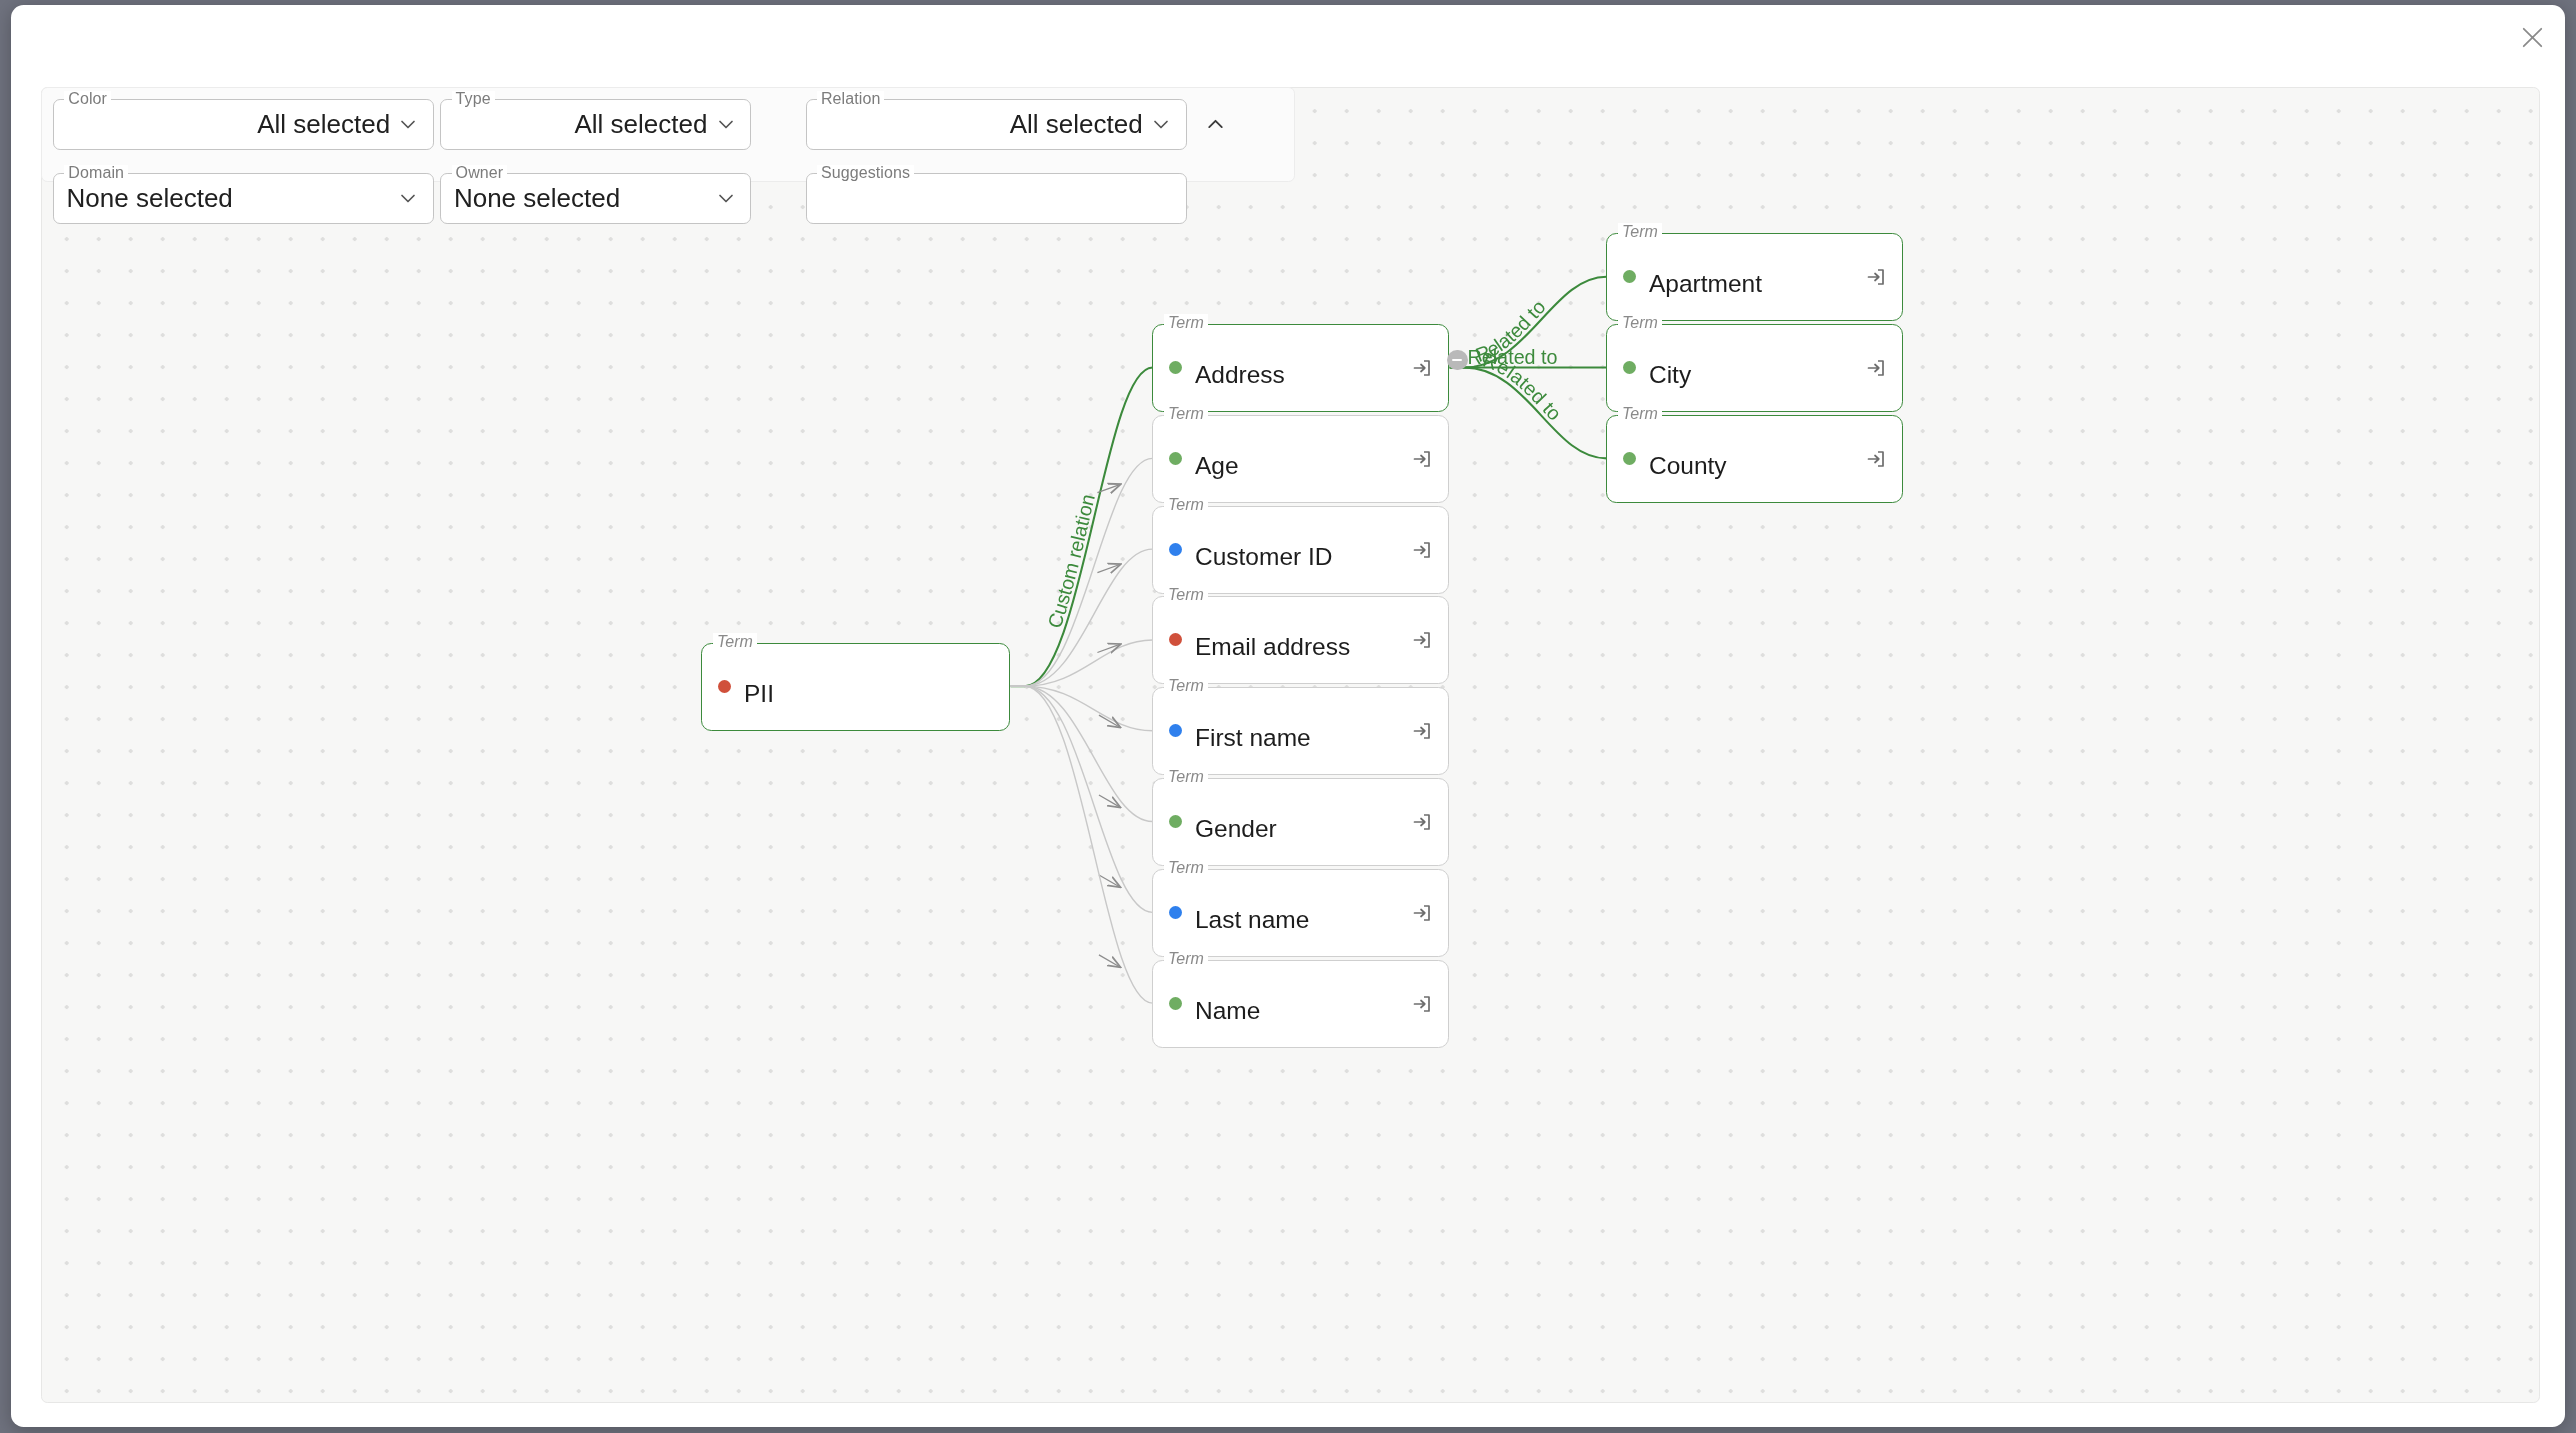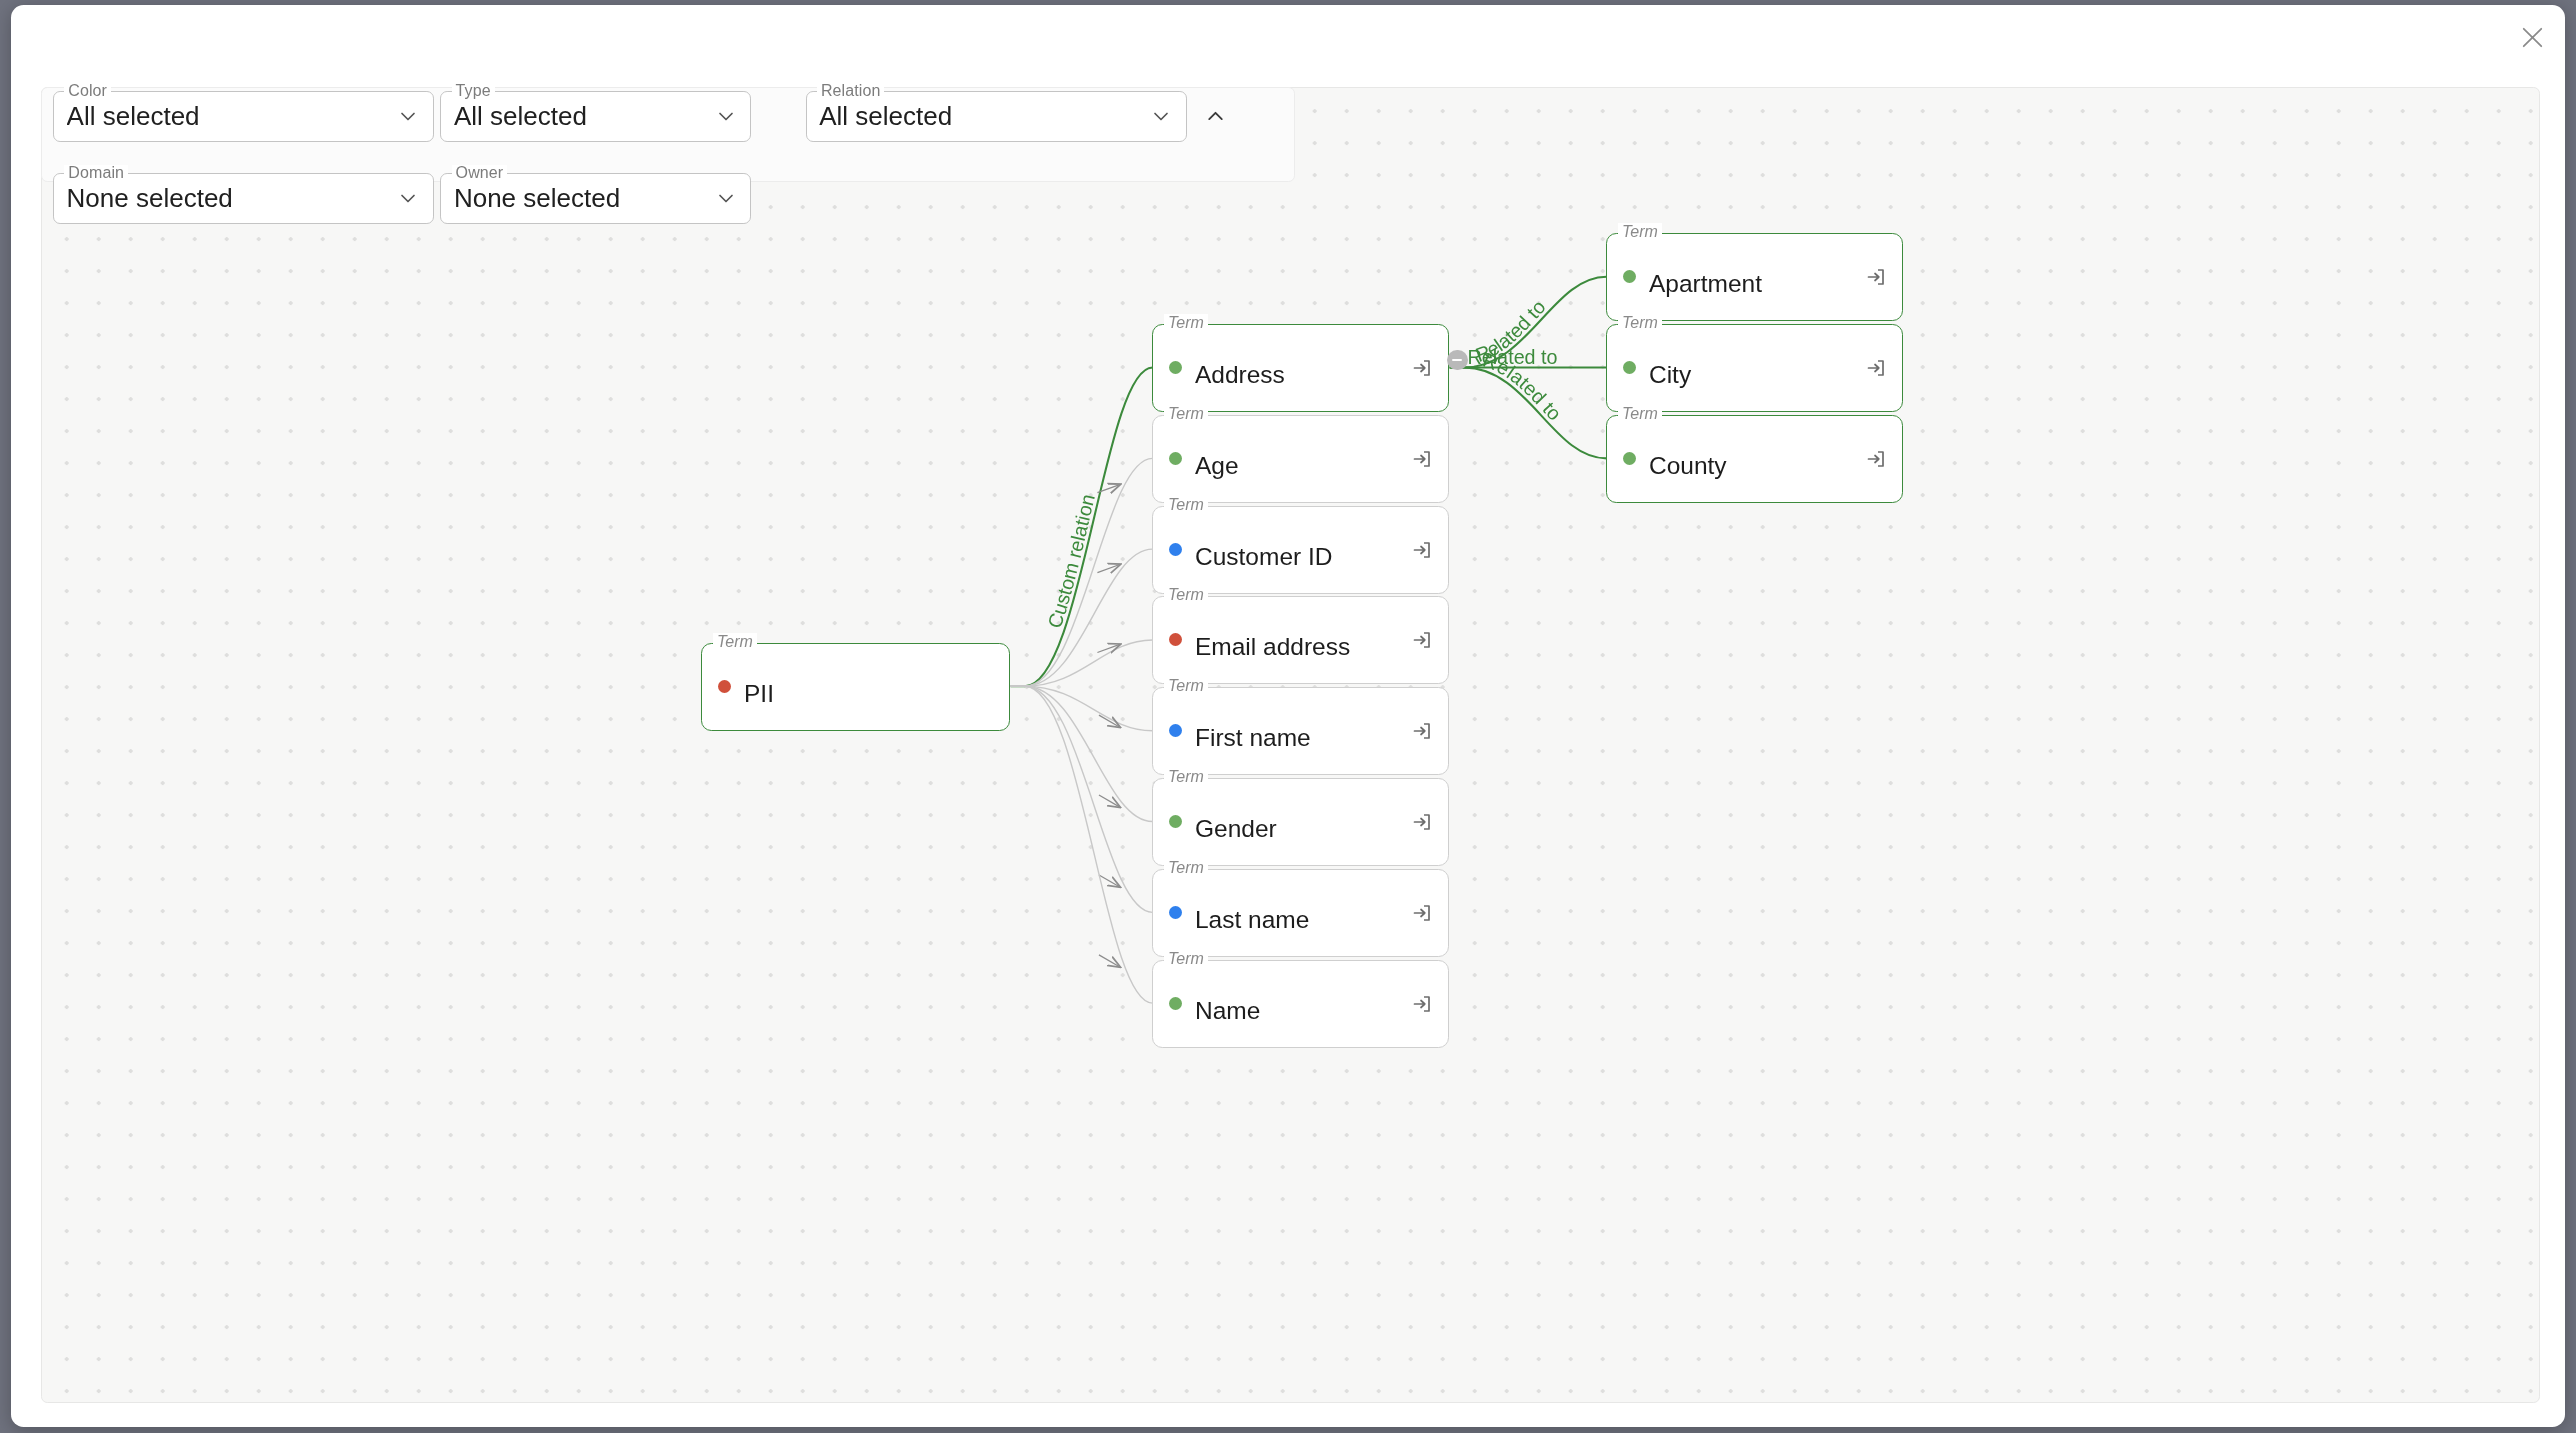--- a/index.html
+++ b/index.html
@@ -43,21 +43,21 @@
     box-sizing: content-box;
     z-index: 30;
   }
   #filter-row1, #filter-row2 {
     position: absolute;
     left: 11px;
     display: flex;
     align-items: center;
     gap: 6.3px;
   }
-  #filter-row1 { top: 3px; }
+  #filter-row1 { top: 11px; text-align: right; }
   #filter-row2 { top: 85px; }
 
   .field {
     position: relative;
     height: 51px;
     box-sizing: border-box;
     border: 0.8px solid #c4c4c4;
     border-radius: 7.1px;
     background: #ffffff;
     display: flex;
@@ -417,18 +417,22 @@
       <div class="field w2">
         <span class="legend">Owner</span>
         <span class="value">None selected</span>
         <span class="chev">
           <svg width="24" height="24" viewBox="0 0 24 24">
               <path d="M6 9.5 L12 15.5 L18 9.5" fill="none" stroke="#555" stroke-width="1.7" stroke-linecap="round" stroke-linejoin="round"></path>
             </svg>
         </span>
       </div>
 
+      <div class="field w3 readonly">
+        <span class="legend">Suggestions</span>
+        <span class="value"></span>
+      </div>
     </div>
 
   </div>
 
 </div>
 
 
 </body></html>

